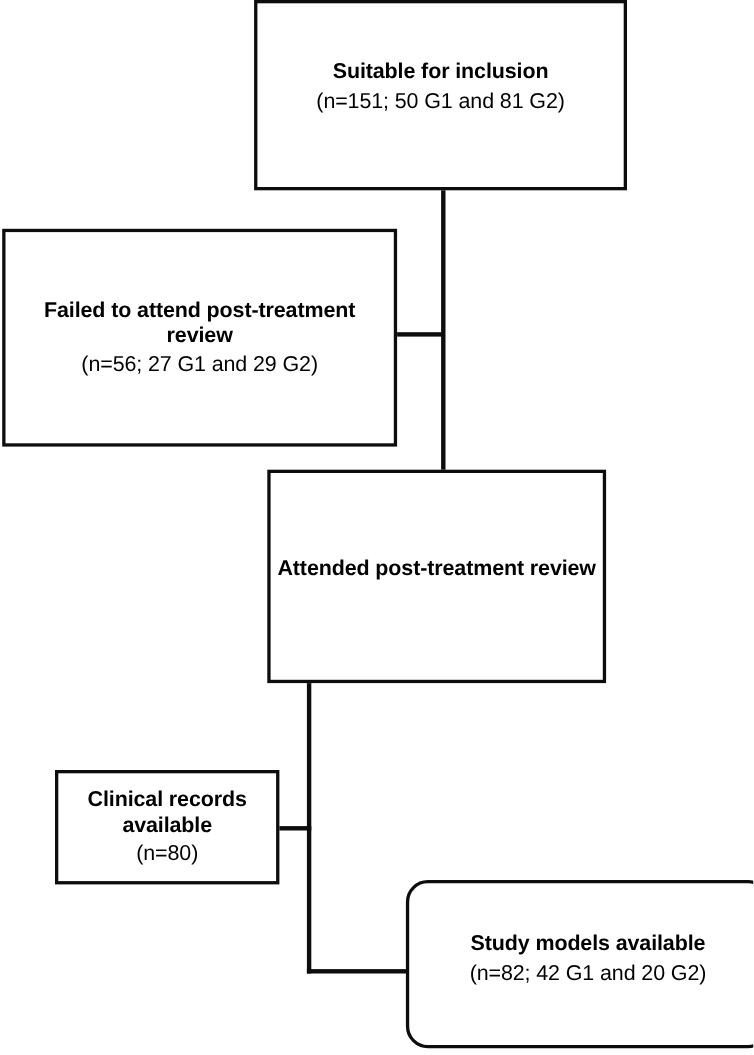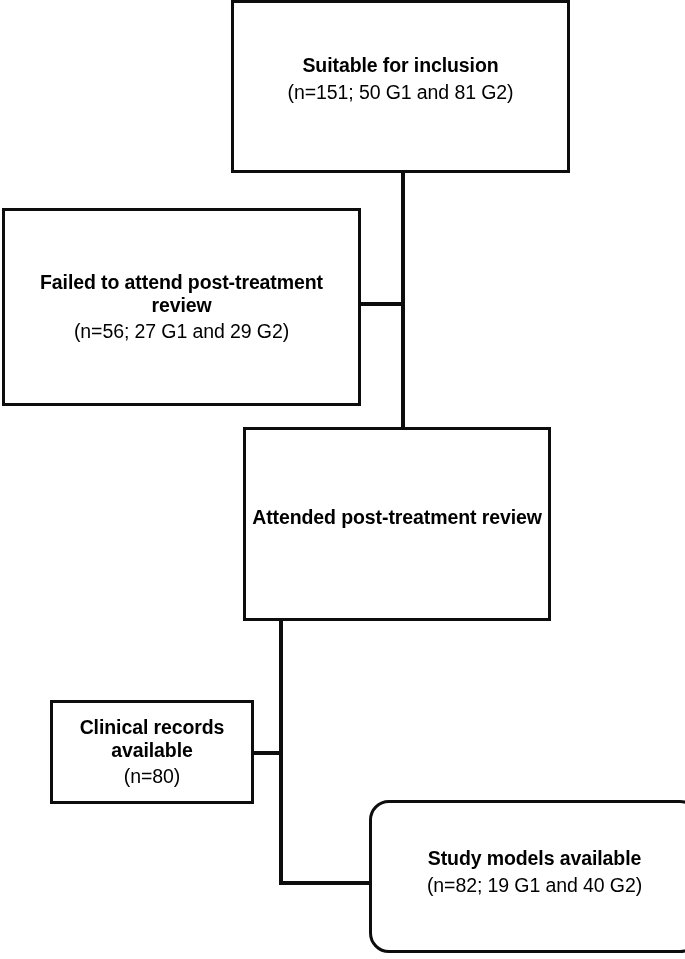--- a/index.html
+++ b/index.html
@@ -100,16 +100,16 @@
     <div class="title">Attended post-treatment review</div>
   </div>
 
   <div class="node" id="node-clinical">
     <div class="title">Clinical records available</div>
     <div class="count">(n=80)</div>
   </div>
 
   <div class="node" id="node-models">
     <div class="title">Study models available</div>
-    <div class="count">(n=82; 19 G1 and 40 G2)</div>
+    <div class="count">(n=82; 42 G1 and 20 G2)</div>
   </div>
 
 </div>
 
 </body></html>

